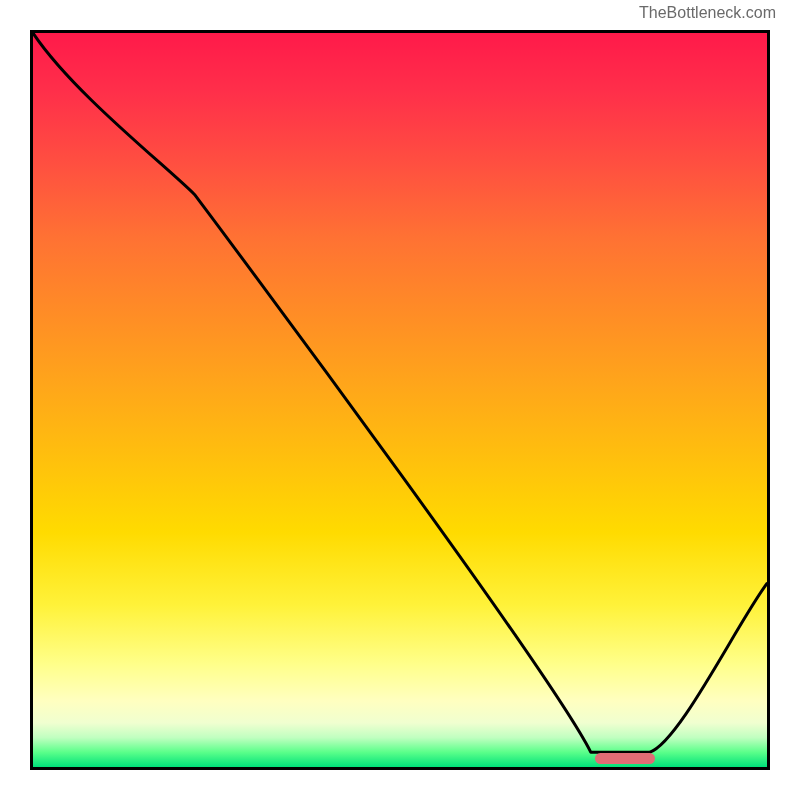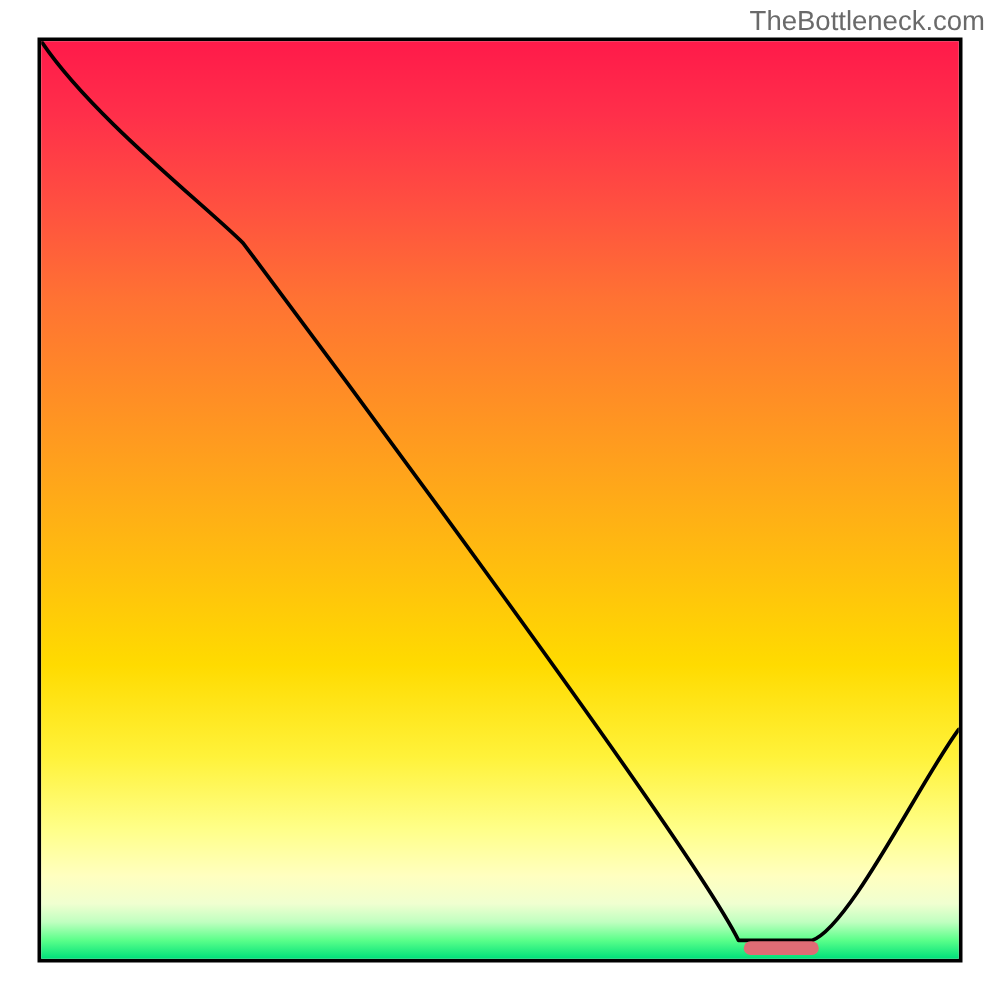--- a/index.html
+++ b/index.html
@@ -6,22 +6,22 @@
   body {
     width: 800px;
     height: 800px;
     background: #ffffff;
     position: relative;
     font-family: Arial, sans-serif;
   }
   .watermark {
     position: absolute;
     top: 4px;
-    right: 12px;
-    font-size: 22px;
+    right: 24px;
+    font-size: 16px;
     color: #6a6a6a;
     font-weight: normal;
     z-index: 10;
   }
   .plot-area {
     position: absolute;
     left: 30px;
     top: 30px;
     width: 740px;
     height: 740px;

